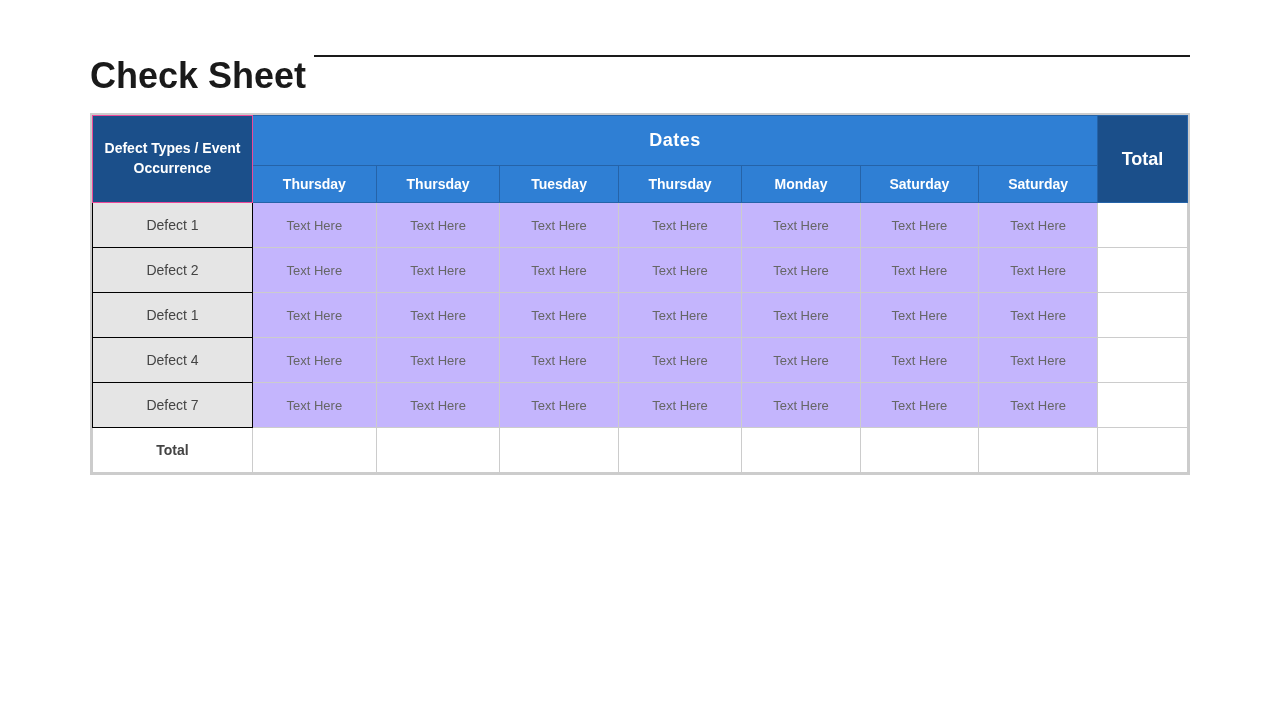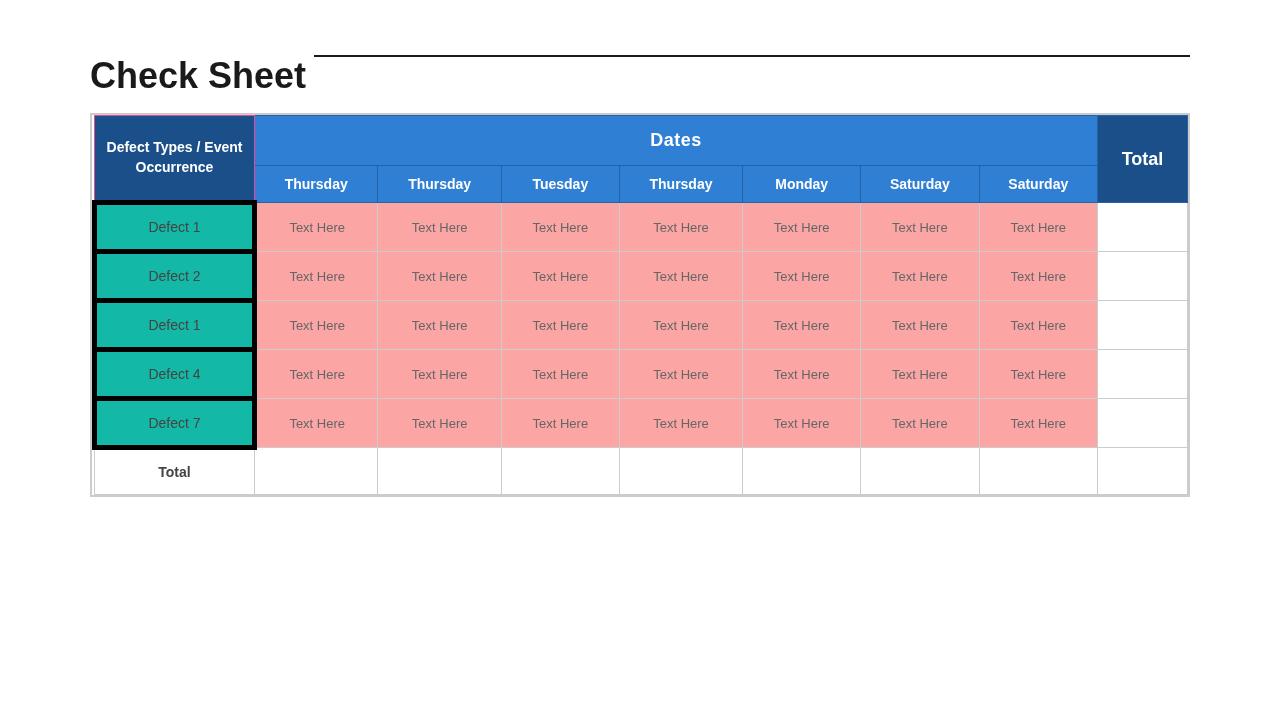--- a/index.html
+++ b/index.html
@@ -94,32 +94,32 @@
       font-weight: 600;
       padding: 10px 6px;
       border: 1px solid #2563a8;
     }
 
     .cell-defect-name {
       text-align: center;
       font-size: 14px;
       color: #444444;
       padding: 14px 10px;
-      border: 5px solid #000000;
-      background: #14b8a6;
+      border: 1px solid #000000;
+      background: #e5e5e5;
       vertical-align: middle;
     }
 
     .cell-text {
       text-align: center;
       font-size: 13px;
       color: #666666;
       padding: 14px 8px;
       border: 1px solid #cccccc;
-      background: #fca5a5;
+      background: #c4b5fd;
       vertical-align: middle;
     }
 
     .cell-total-value {
       text-align: center;
       font-size: 13px;
       color: #666666;
       padding: 14px 8px;
       border: 1px solid #cccccc;
       background: #ffffff;

